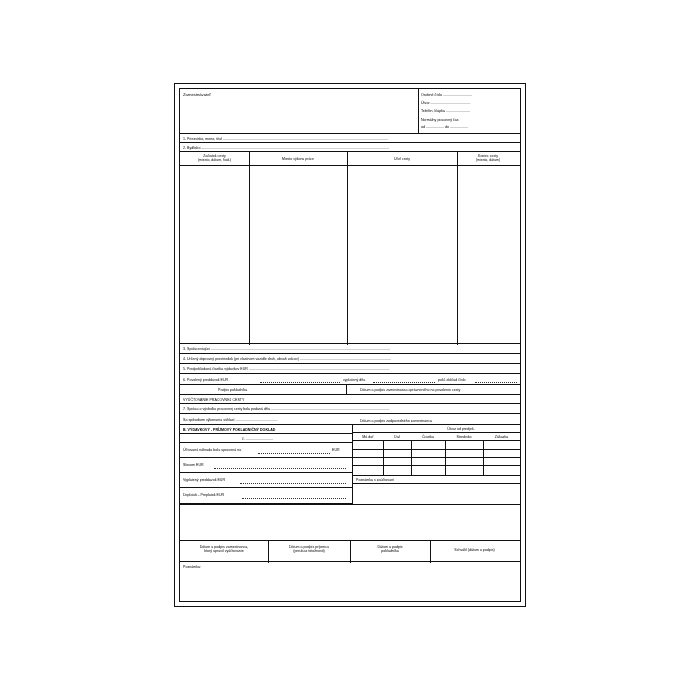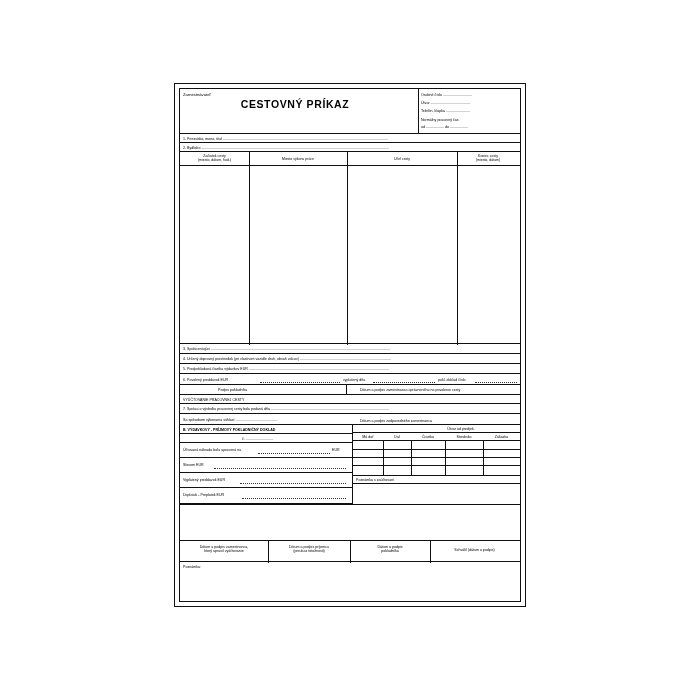--- a/index.html
+++ b/index.html
@@ -58,21 +58,20 @@
 </style>
 </head>
 <body>
 
 <div class="page">
   <div class="form">
     <div class="inner">
 
       <div class="abs" style="left:0;top:0;width:100%;height:44px;">
         <div class="abs t" style="left:3px;top:3px;">Zamestnávateľ</div>
-        <div class="abs ttl" style="left:40px;top:9px;width:150px;">CESTOVNÝ PRÍKAZ</div>
 
         <div class="abs" style="left:238px;top:0;width:0;height:44px;border-left:0.7px solid #111;"></div>
 
         <div class="abs tiny" style="left:241px;top:4px;width:95px;">Osobné číslo .............................</div>
         <div class="abs tiny" style="left:241px;top:12px;width:95px;">Útvar ........................................</div>
         <div class="abs tiny" style="left:241px;top:20px;width:95px;">Telefón, klapka ........................</div>
         <div class="abs tiny" style="left:241px;top:29px;width:95px;">Normálny pracovný čas</div>
         <div class="abs tiny" style="left:241px;top:36px;width:95px;">od .................. do ..................</div>
       </div>
 

